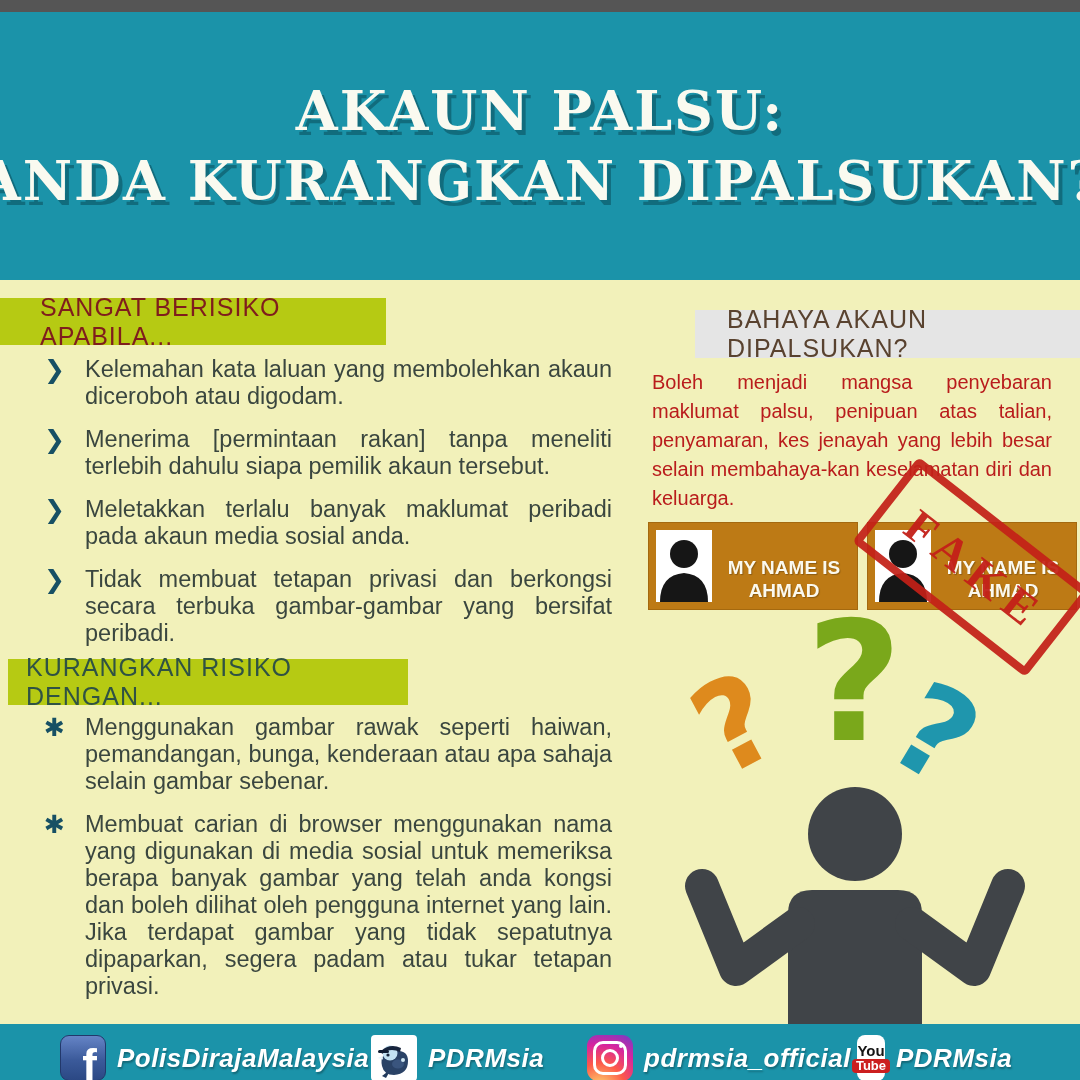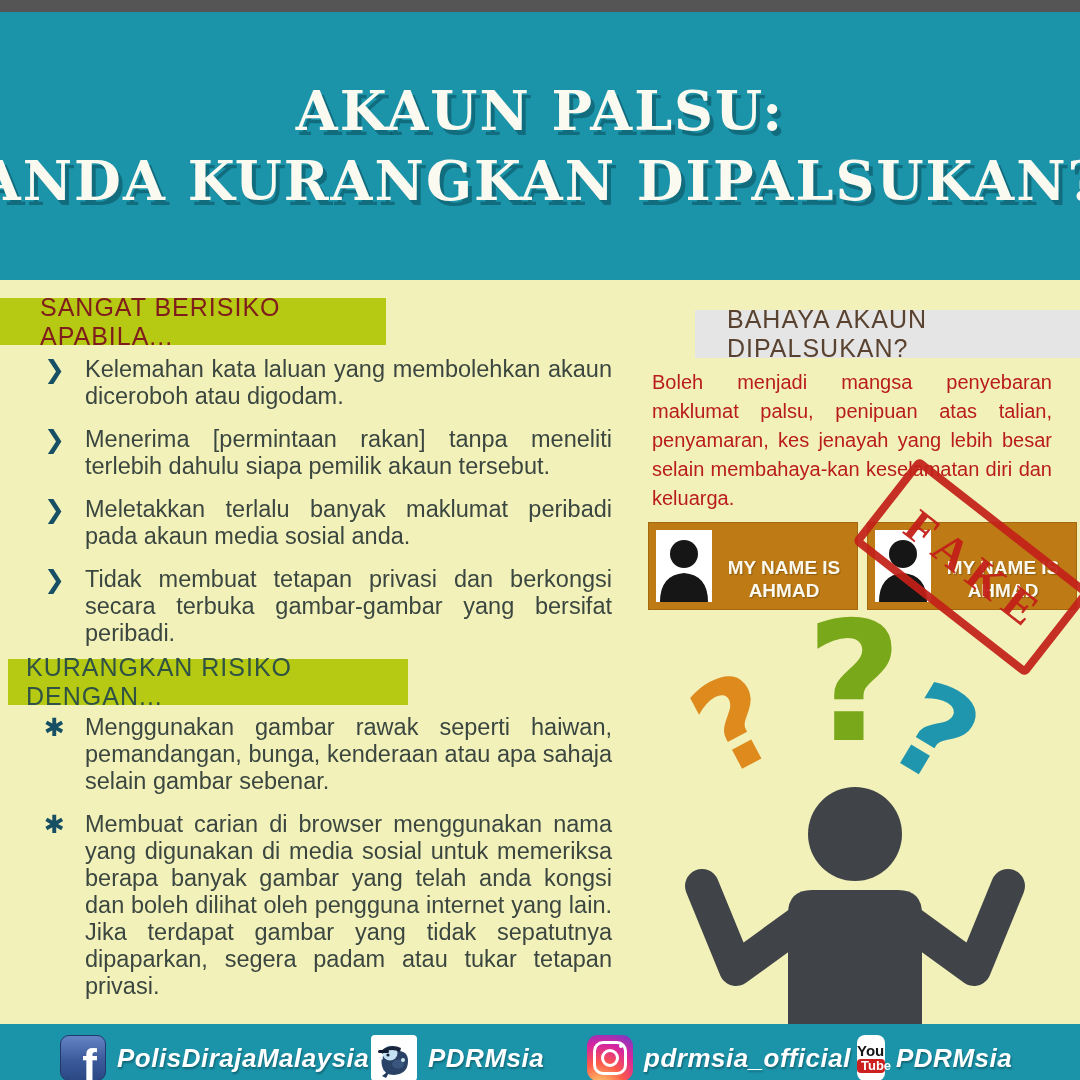--- a/index.html
+++ b/index.html
@@ -91,21 +91,21 @@
   .icon-tw{width:46px;height:46px;border-radius:4px;background:#fff;display:flex;align-items:center;justify-content:center;}
   .icon-ig{
     position:relative;width:46px;height:46px;border-radius:11px;
     background:radial-gradient(circle at 28% 115%,#fdc468 8%,#fd5949 40%,#d6249f 70%,#7b3bc4 96%);
   }
   .icon-ig::before{content:"";position:absolute;inset:6px;border:3px solid #fff;border-radius:10px;}
   .icon-ig::after{content:"";position:absolute;inset:14px;border:3px solid #fff;border-radius:50%;}
   .ig-dot{position:absolute;right:10px;top:9px;width:4px;height:4px;background:#fff;border-radius:50%;z-index:2;}
   .icon-yt{
     width:28px;height:46px;border-radius:8px;background:#fff;
-    display:flex;flex-direction:column;justify-content:center;gap:1px;
+    display:flex;flex-direction:column;align-items:center;justify-content:center;gap:1px;
   }
   .yt-top{color:#151515;font-weight:bold;font-size:15px;line-height:14px;}
   .yt-bottom{color:#fff;background:#cc1f1f;font-weight:bold;font-size:13px;line-height:14px;padding:0 4px;border-radius:4px;}
 </style>
 </head>
 <body>
 
 <div class="canvas">
 
   <div class="header">

